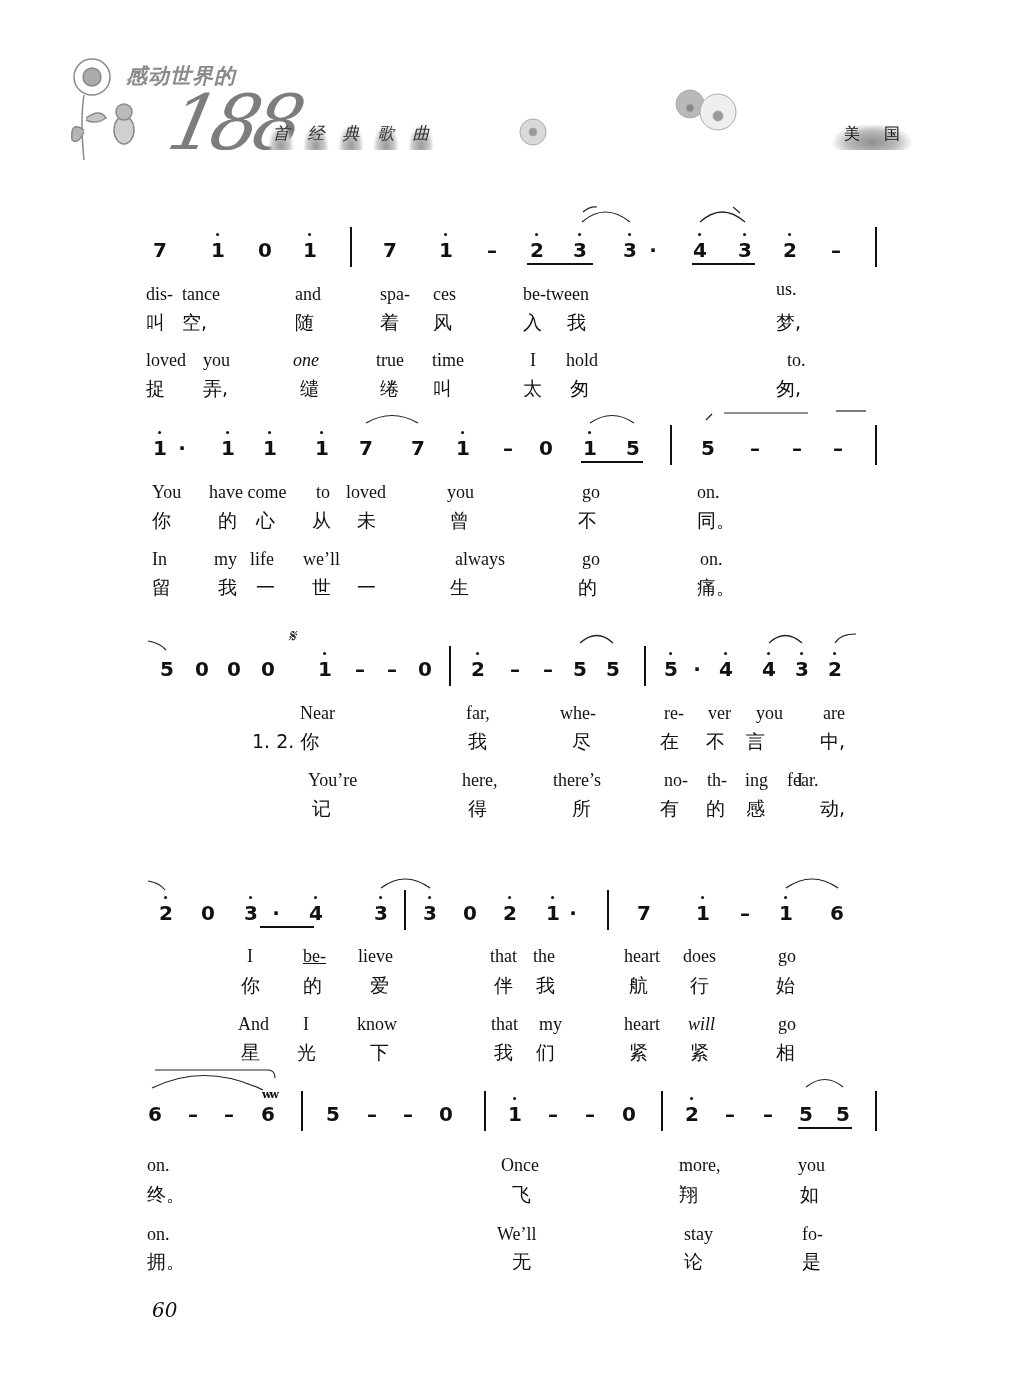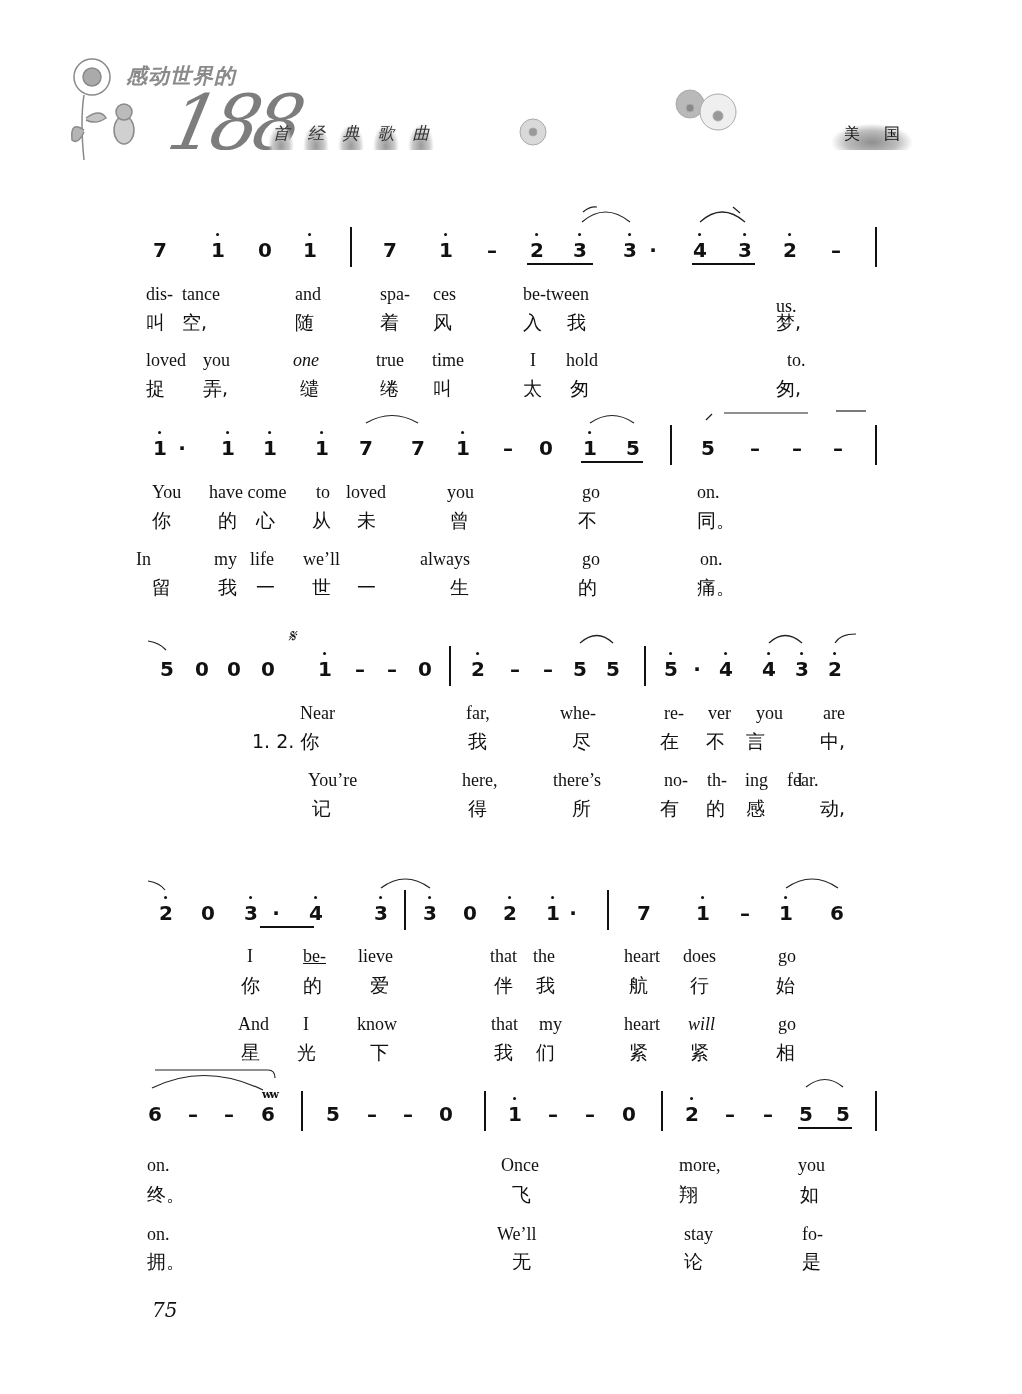--- a/index.html
+++ b/index.html
@@ -102,21 +102,21 @@
     <div class="bar" style="left: 350px; top: 227px; height: 40px;"></div>
     <div class="bar" style="left: 875px; top: 227px; height: 40px;"></div>
     <div class="uline" style="left: 527px; width: 66px; top: 263px;"></div>
     <div class="uline" style="left: 692px; width: 63px; top: 263px;"></div>
     <span class="lyric" style="left: 146px; top: 284px;">dis-</span>
     <span class="lyric" style="left: 182px; top: 284px;">tance</span>
     <span class="lyric" style="left: 295px; top: 284px;">and</span>
     <span class="lyric" style="left: 380px; top: 284px;">spa-</span>
     <span class="lyric" style="left: 433px; top: 284px;">ces</span>
     <span class="lyric" style="left: 523px; top: 284px;">be-tween</span>
-    <span class="lyric" style="left: 776px; top: 296px; text-align: right;">us.</span>
+    <span class="lyric" style="left: 776px; top: 279px; text-align: right;">us.</span>
     <span class="lyric cn" style="left: 146px; top: 312px;">叫</span>
     <span class="lyric cn" style="left: 182px; top: 312px;">空,</span>
     <span class="lyric cn" style="left: 295px; top: 312px;">随</span>
     <span class="lyric cn" style="left: 380px; top: 312px;">着</span>
     <span class="lyric cn" style="left: 433px; top: 312px;">风</span>
     <span class="lyric cn" style="left: 523px; top: 312px;">入</span>
     <span class="lyric cn" style="left: 567px; top: 312px;">我</span>
     <span class="lyric cn" style="left: 776px; top: 312px;">梦,</span>
     <span class="lyric" style="left: 146px; top: 350px;">loved</span>
     <span class="lyric" style="left: 203px; top: 350px;">you</span>
@@ -163,25 +163,25 @@
     <span class="lyric" style="left: 582px; top: 482px;">go</span>
     <span class="lyric" style="left: 697px; top: 482px;">on.</span>
     <span class="lyric cn" style="left: 152px; top: 510px;">你</span>
     <span class="lyric cn" style="left: 218px; top: 510px;">的</span>
     <span class="lyric cn" style="left: 256px; top: 510px;">心</span>
     <span class="lyric cn" style="left: 312px; top: 510px;">从</span>
     <span class="lyric cn" style="left: 357px; top: 510px;">未</span>
     <span class="lyric cn" style="left: 450px; top: 510px;">曾</span>
     <span class="lyric cn" style="left: 578px; top: 510px;">不</span>
     <span class="lyric cn" style="left: 697px; top: 510px;">同。</span>
-    <span class="lyric" style="left: 136px; top: 549px;">In</span>
+    <span class="lyric" style="left: 152px; top: 549px;">In</span>
     <span class="lyric" style="left: 214px; top: 549px;">my</span>
     <span class="lyric" style="left: 250px; top: 549px;">life</span>
     <span class="lyric" style="left: 303px; top: 549px;">we’ll</span>
-    <span class="lyric" style="left: 420px; top: 549px;">always</span>
+    <span class="lyric" style="left: 455px; top: 549px;">always</span>
     <span class="lyric" style="left: 582px; top: 549px;">go</span>
     <span class="lyric" style="left: 700px; top: 549px;">on.</span>
     <span class="lyric cn" style="left: 152px; top: 577px;">留</span>
     <span class="lyric cn" style="left: 218px; top: 577px;">我</span>
     <span class="lyric cn" style="left: 256px; top: 577px;">一</span>
     <span class="lyric cn" style="left: 312px; top: 577px;">世</span>
     <span class="lyric cn" style="left: 357px; top: 577px;">一</span>
     <span class="lyric cn" style="left: 450px; top: 577px;">生</span>
     <span class="lyric cn" style="left: 578px; top: 577px;">的</span>
     <span class="lyric cn" style="left: 697px; top: 577px;">痛。</span>
@@ -356,13 +356,13 @@
     <path d="M786 888 Q812 870 838 888"></path>
 
     <path d="M155 1070 L268 1070 Q275 1070 275 1078"></path>
     <path d="M152 1088 Q205 1062 263 1090"></path>
     <path d="M806 1087 Q825 1072 843 1087"></path>
   </g>
 </svg>
 
 <div class="segno">𝄋</div>
 <div class="breath">ww</div>
-<div class="page-number">75</div>
+<div class="page-number">60</div>
 
 </body></html>

